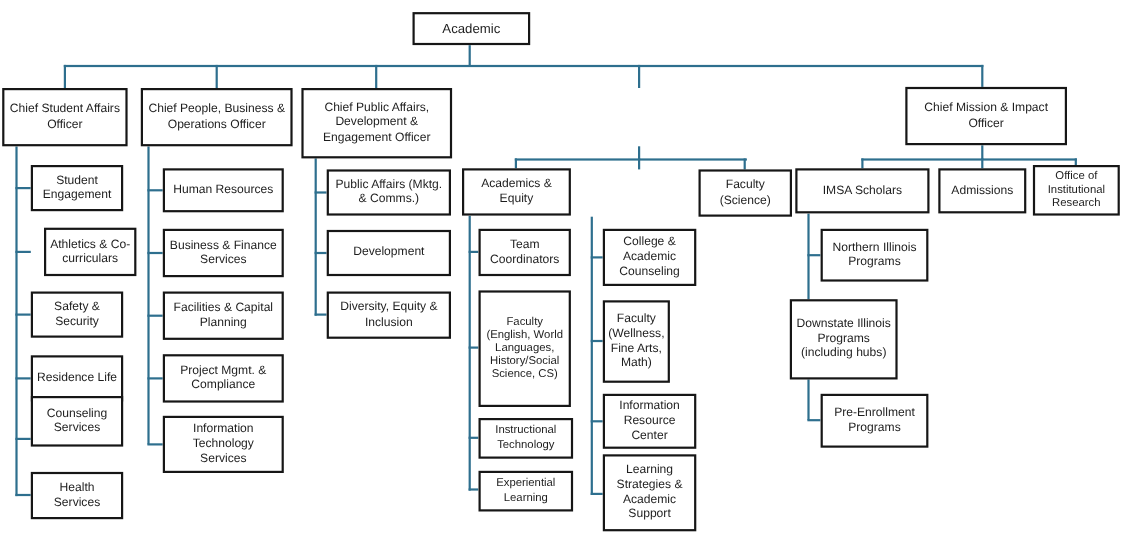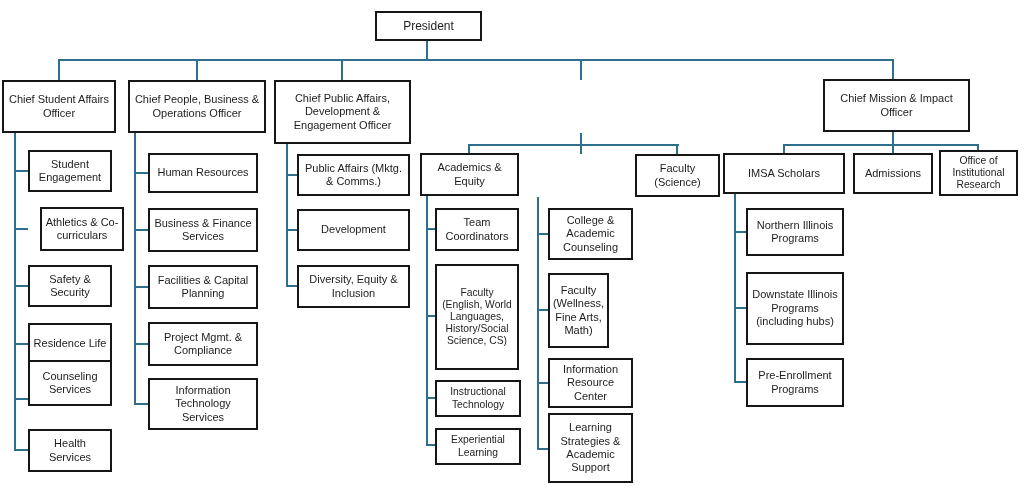--- a/index.html
+++ b/index.html
@@ -73,21 +73,21 @@
   <div class="hl" style="left:783px;top:144px;width:196px"></div>
   <div class="vl" style="left:783px;top:144px;height:10px"></div>
   <div class="vl" style="left:892px;top:144px;height:10px"></div>
   <div class="vl" style="left:977px;top:144px;height:7px"></div>
 
   <div class="vl" style="left:734px;top:194px;height:188px"></div>
   <div class="hl" style="left:734px;top:231px;width:12px"></div>
   <div class="hl" style="left:734px;top:307px;width:12px"></div>
   <div class="hl" style="left:734px;top:381px;width:12px"></div>
 
-  <div class="node" style="left:375px;top:11px;width:107px;height:30px;font-size:12px">President</div>
+  <div class="node" style="left:375px;top:11px;width:107px;height:30px;font-size:12px">Academic</div>
 
   <div class="node" style="left:2px;top:80px;width:114px;height:53px">Chief Student Affairs Officer</div>
   <div class="node" style="left:128px;top:80px;width:138px;height:53px">Chief People, Business &amp; Operations Officer</div>
   <div class="node" style="left:274px;top:80px;width:137px;height:64px">Chief Public Affairs, Development &amp; Engagement Officer</div>
   <div class="node" style="left:823px;top:79px;width:147px;height:53px">Chief Mission &amp; Impact Officer</div>
 
   <div class="node" style="left:28px;top:150px;width:84px;height:42px">Student Engagement</div>
   <div class="node" style="left:40px;top:207px;width:84px;height:44px">Athletics &amp; Co-curriculars</div>
   <div class="node" style="left:28px;top:265px;width:84px;height:42px">Safety &amp; Security</div>
   <div class="node" style="left:28px;top:323px;width:84px;height:42px">Residence Life</div>
@@ -115,16 +115,16 @@
   <div class="node" style="left:548px;top:208px;width:85px;height:52px">College &amp; Academic Counseling</div>
   <div class="node" style="left:548px;top:273px;width:61px;height:75px">Faculty (Wellness, Fine Arts, Math)</div>
   <div class="node" style="left:548px;top:358px;width:85px;height:50px">Information Resource Center</div>
   <div class="node" style="left:548px;top:413px;width:85px;height:70px">Learning Strategies &amp; Academic Support</div>
 
   <div class="node" style="left:723px;top:153px;width:122px;height:41px">IMSA Scholars</div>
   <div class="node" style="left:853px;top:153px;width:80px;height:41px">Admissions</div>
   <div class="node sm" style="left:939px;top:150px;width:79px;height:46px">Office of Institutional Research</div>
 
   <div class="node" style="left:746px;top:208px;width:98px;height:48px">Northern Illinois Programs</div>
-  <div class="node" style="left:746px;top:272px;width:98px;height:73px">Downstate Illinois Programs (including hubs)</div>
+  <div class="node" style="left:718px;top:272px;width:98px;height:73px">Downstate Illinois Programs (including hubs)</div>
   <div class="node" style="left:746px;top:358px;width:98px;height:49px">Pre-Enrollment Programs</div>
 
 </div>
 
 </body></html>

